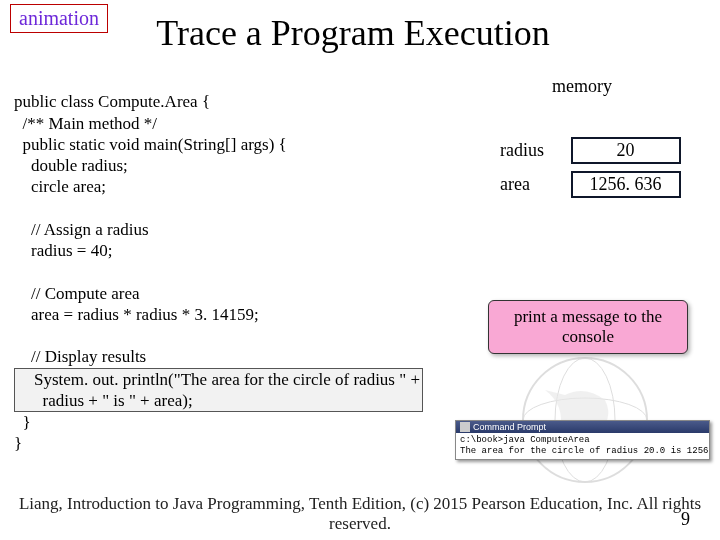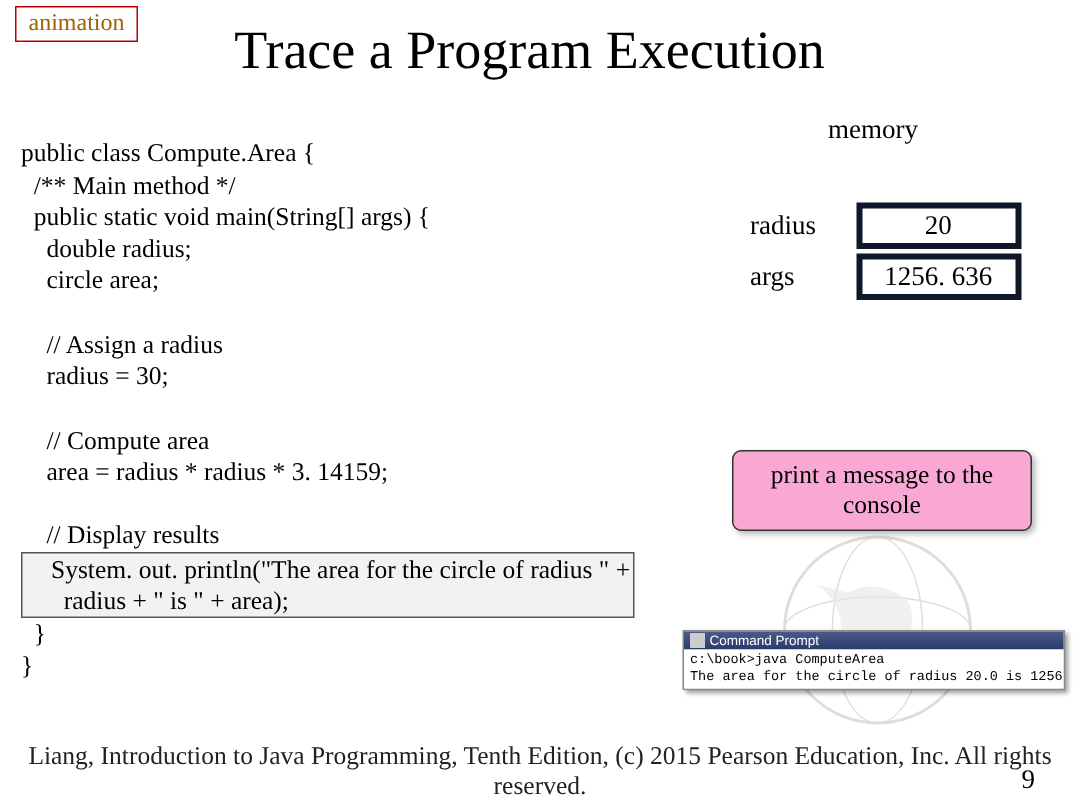--- a/index.html
+++ b/index.html
@@ -10,22 +10,22 @@
     background: #fff;
     position: relative;
     overflow: hidden;
   }
   .animation-label {
     position: absolute;
     top: 4px;
     left: 10px;
     border: 1px solid #b00;
     padding: 2px 8px;
-    font-size: 16px;
-    color: #a16207;
+    font-size: 20px;
+    color: #6d28d9;
   }
   .title {
     position: absolute;
     top: 12px;
     left: 0;
     right: 14px;
     text-align: center;
     font-size: 36px;
     font-weight: normal;
   }
@@ -50,21 +50,21 @@
     left: 552px;
     font-size: 18px;
   }
   .mem-row {
     position: absolute;
     font-size: 18px;
   }
   .mem-row .var { display: inline-block; width: 64px; margin-top: 36px; }
   .mem-row .val {
     display: inline-block;
-    border: 4px solid #0f172a;
+    border: 2px solid #0f172a;
     min-width: 110px;
     text-align: center;
     padding: 1px 6px;
     margin-left: 2px;
   }
   .callout {
     position: absolute;
     top: 300px;
     left: 488px;
     width: 200px;
@@ -85,21 +85,21 @@
     opacity: 0.28;
     z-index: -1;
   }
   .globe svg { width: 100%; height: 100%; }
   .console {
     position: absolute;
     top: 420px;
     left: 455px;
     width: 255px;
     border: 1px solid #888;
-    background: #fef9c3;
+    background: #0f172a;
     font-family: "Courier New", monospace;
     font-size: 9px;
     box-shadow: 2px 2px 3px rgba(0,0,0,0.4);
   }
   .console .titlebar {
     background: linear-gradient(#4a5a8a, #2a3a6a);
     color: #fff;
     font-size: 9px;
     padding: 1px 4px;
     font-family: sans-serif;
@@ -142,40 +142,40 @@
 <div class="title">Trace a Program Execution</div>
 
 <div class="code-block">
 <span>public class Compute.Area {</span>
 <span>  /** Main method */</span>
 <span>  public static void main(String[] args) {</span>
 <span>    double radius;</span>
 <span>    circle area;</span>
 <span></span>
 <span>    // Assign a radius</span>
-<span>    radius = 30;</span>
+<span>    radius = 40;</span>
 <span></span>
 <span>    // Compute area</span>
 <span>    area = radius * radius * 3. 14159;</span>
 <span></span>
 <span>    // Display results</span>
 <span class="highlight-box"><span>    System. out. println("The area for the circle of radius " +</span>
 <span>      radius + " is " + area);</span></span>
 <span>  }</span>
 <span>}</span>
 </div>
 
 <div class="memory-label">memory</div>
 
 <div class="mem-row" style="top:104px; left:500px;">
   <span class="var">radius</span>
   <span class="val">20</span>
 </div>
 <div class="mem-row" style="top:138px; left:500px;">
-  <span class="var">args</span>
+  <span class="var">area</span>
   <span class="val">1256. 636</span>
 </div>
 
 <div class="callout">print a message to the console</div>
 
 <div class="globe">
   <svg viewBox="0 0 200 140">
     <circle cx="100" cy="70" r="62" fill="none" stroke="#888" stroke-width="2"></circle>
     <ellipse cx="100" cy="70" rx="62" ry="22" fill="none" stroke="#888"></ellipse>
     <ellipse cx="100" cy="70" rx="30" ry="62" fill="none" stroke="#888"></ellipse>

